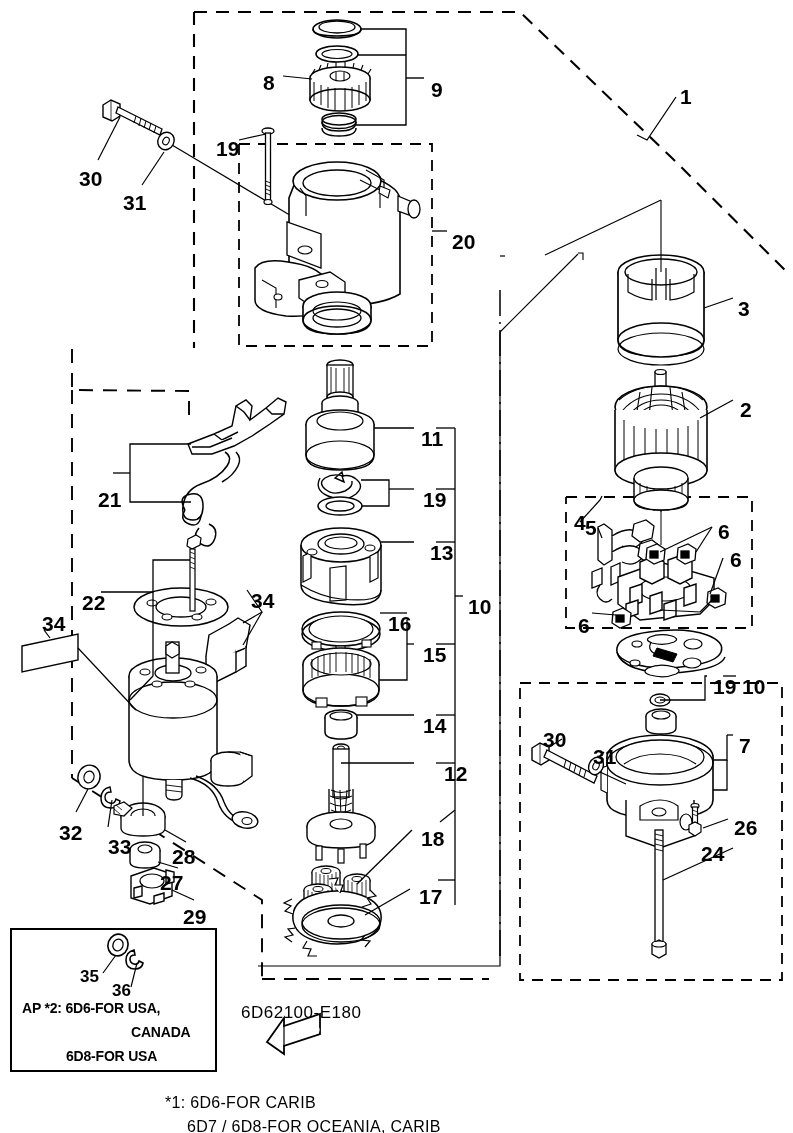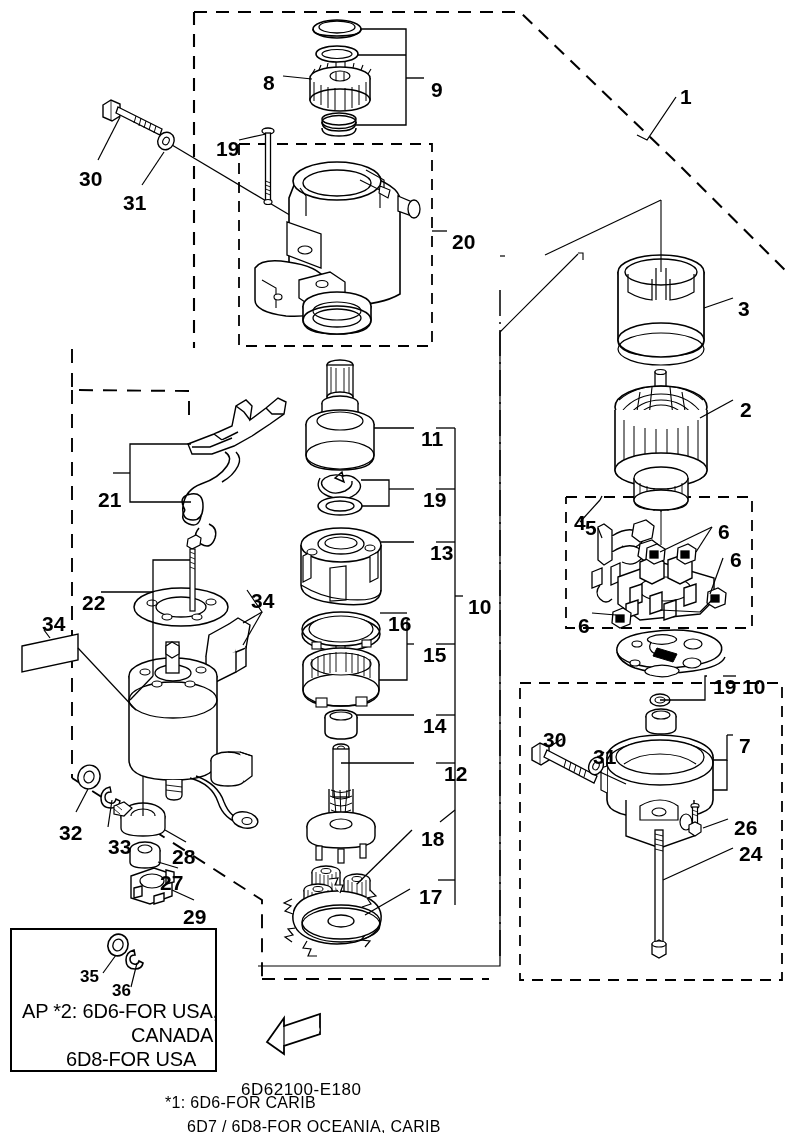--- a/index.html
+++ b/index.html
@@ -10,21 +10,21 @@
     color:#000;overflow:hidden;position:relative;
   }
   #sheet{position:absolute;left:0;top:0;width:793px;height:1133px;}
   svg.layer{position:absolute;left:0;top:0;width:793px;height:1133px;overflow:visible;}
   .cal{position:absolute;font-weight:bold;color:#000;white-space:pre;line-height:1;}
   .callout{font-size:21px;}
   .legendbox{
     position:absolute;border:2px solid #000;background:#fff;
     box-sizing:border-box;
   }
-  .legtxt{position:absolute;font-weight:normal;font-size:20px;white-space:pre;letter-spacing:-0.2px;}
+  .legtxt{position:absolute;font-weight:bold;font-size:14px;white-space:pre;letter-spacing:-0.2px;}
   .legnum{position:absolute;font-weight:bold;font-size:17px;}
   .diagcode{position:absolute;font-size:17px;font-weight:normal;letter-spacing:0.5px;}
   .footnote{position:absolute;font-size:16px;font-weight:normal;letter-spacing:0.3px;white-space:pre;}
   .fwdtxt{position:absolute;font-size:15px;font-weight:bold;color:#fff;
           transform:rotate(-20deg) skewY(6deg);}
 </style>
 </head>
 <body>
 
 <div id="sheet">
@@ -808,21 +808,21 @@
       <div class="cal callout" style="left: 423px; top: 644px;">15</div>
       <div class="cal callout" style="left: 388px; top: 613px;">16</div>
       <div class="cal callout" style="left: 419px; top: 886px;">17</div>
       <div class="cal callout" style="left: 421px; top: 828px;">18</div>
       <div class="cal callout" style="left: 423px; top: 489px;">19</div>
       <div class="cal callout" style="left: 713px; top: 676px;">19</div>
       <div class="cal callout" style="left: 452px; top: 231px;">20</div>
       <div class="cal callout" style="left: 98px; top: 473px; margin-top: 16px;">21</div>
       <div class="cal callout" style="left: 82px; top: 592px;">22</div>
       <div class="cal callout" style="left: 251px; top: 590px;">34</div>
-      <div class="cal callout" style="left: 739px; top: 843px;">24</div>
+      <div class="cal callout" style="left: 701px; top: 843px;">24</div>
       <div class="cal callout" style="left: 216px; top: 138px;">19</div>
       <div class="cal callout" style="left: 734px; top: 817px;">26</div>
       <div class="cal callout" style="left: 160px; top: 872px;">27</div>
       <div class="cal callout" style="left: 172px; top: 846px;">28</div>
       <div class="cal callout" style="left: 183px; top: 906px;">29</div>
       <div class="cal callout" style="left: 79px; top: 168px;">30</div>
       <div class="cal callout" style="left: 543px; top: 729px;">30</div>
       <div class="cal callout" style="left: 123px; top: 192px;">31</div>
       <div class="cal callout" style="left: 593px; top: 746px;">31</div>
       <div class="cal callout" style="left: 59px; top: 822px;">32</div>
@@ -850,18 +850,18 @@
 
   <div class="legnum" style="left:80px;top:967px;">35</div>
   <div class="legnum" style="left:112px;top:981px;">36</div>
 
   <div class="legtxt" style="left:22px;top:1000px;">AP *2: 6D6-FOR USA,</div>
   <div class="legtxt" style="left:131px;top:1024px;">CANADA</div>
   <div class="legtxt" style="left:66px;top:1048px;">6D8-FOR USA</div>
 
   <div class="fwdtxt" style="left:286px;top:1023px;">FWD</div>
 
-  <div class="diagcode" style="left:241px;top:1080px;">6D62100-E180</div>
+  <div class="diagcode" style="left:241px;top:1003px;">6D62100-E180</div>
 
   <div class="footnote" style="left:165px;top:1094px;">*1: 6D6-FOR CARIB</div>
   <div class="footnote" style="left:187px;top:1118px;">6D7 / 6D8-FOR OCEANIA, CARIB</div>
 
 </div>
 
 </body></html>

